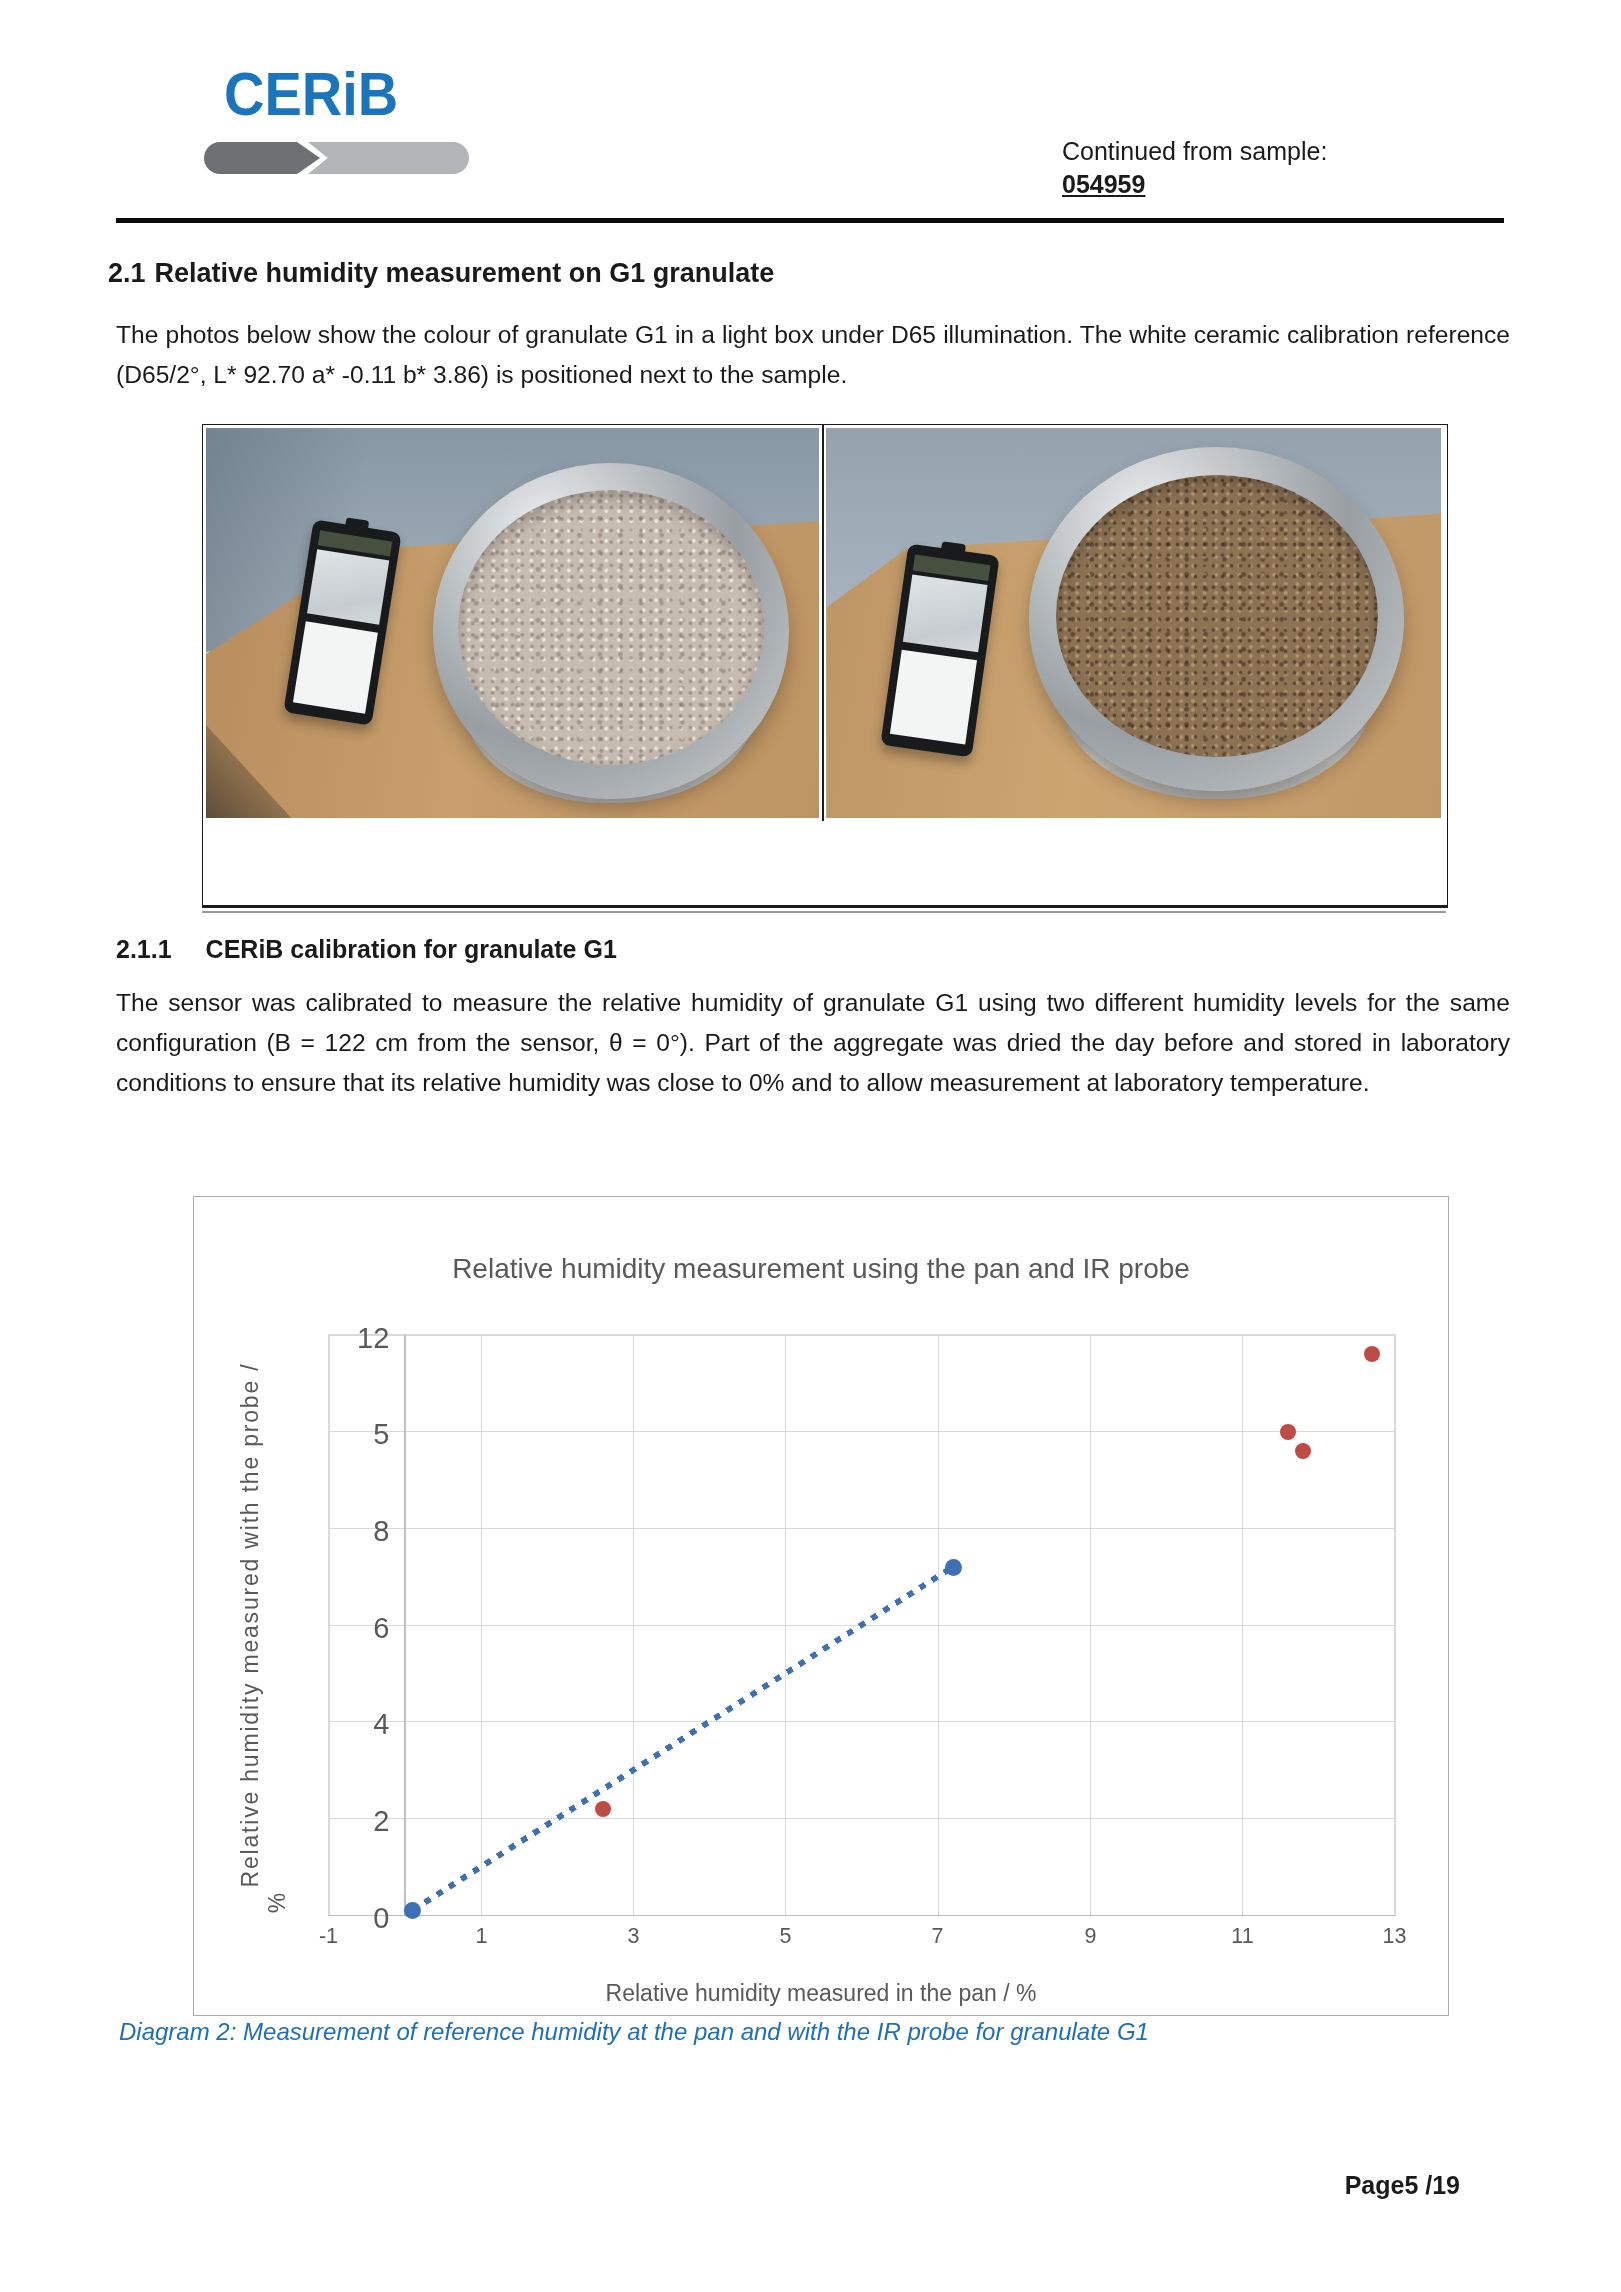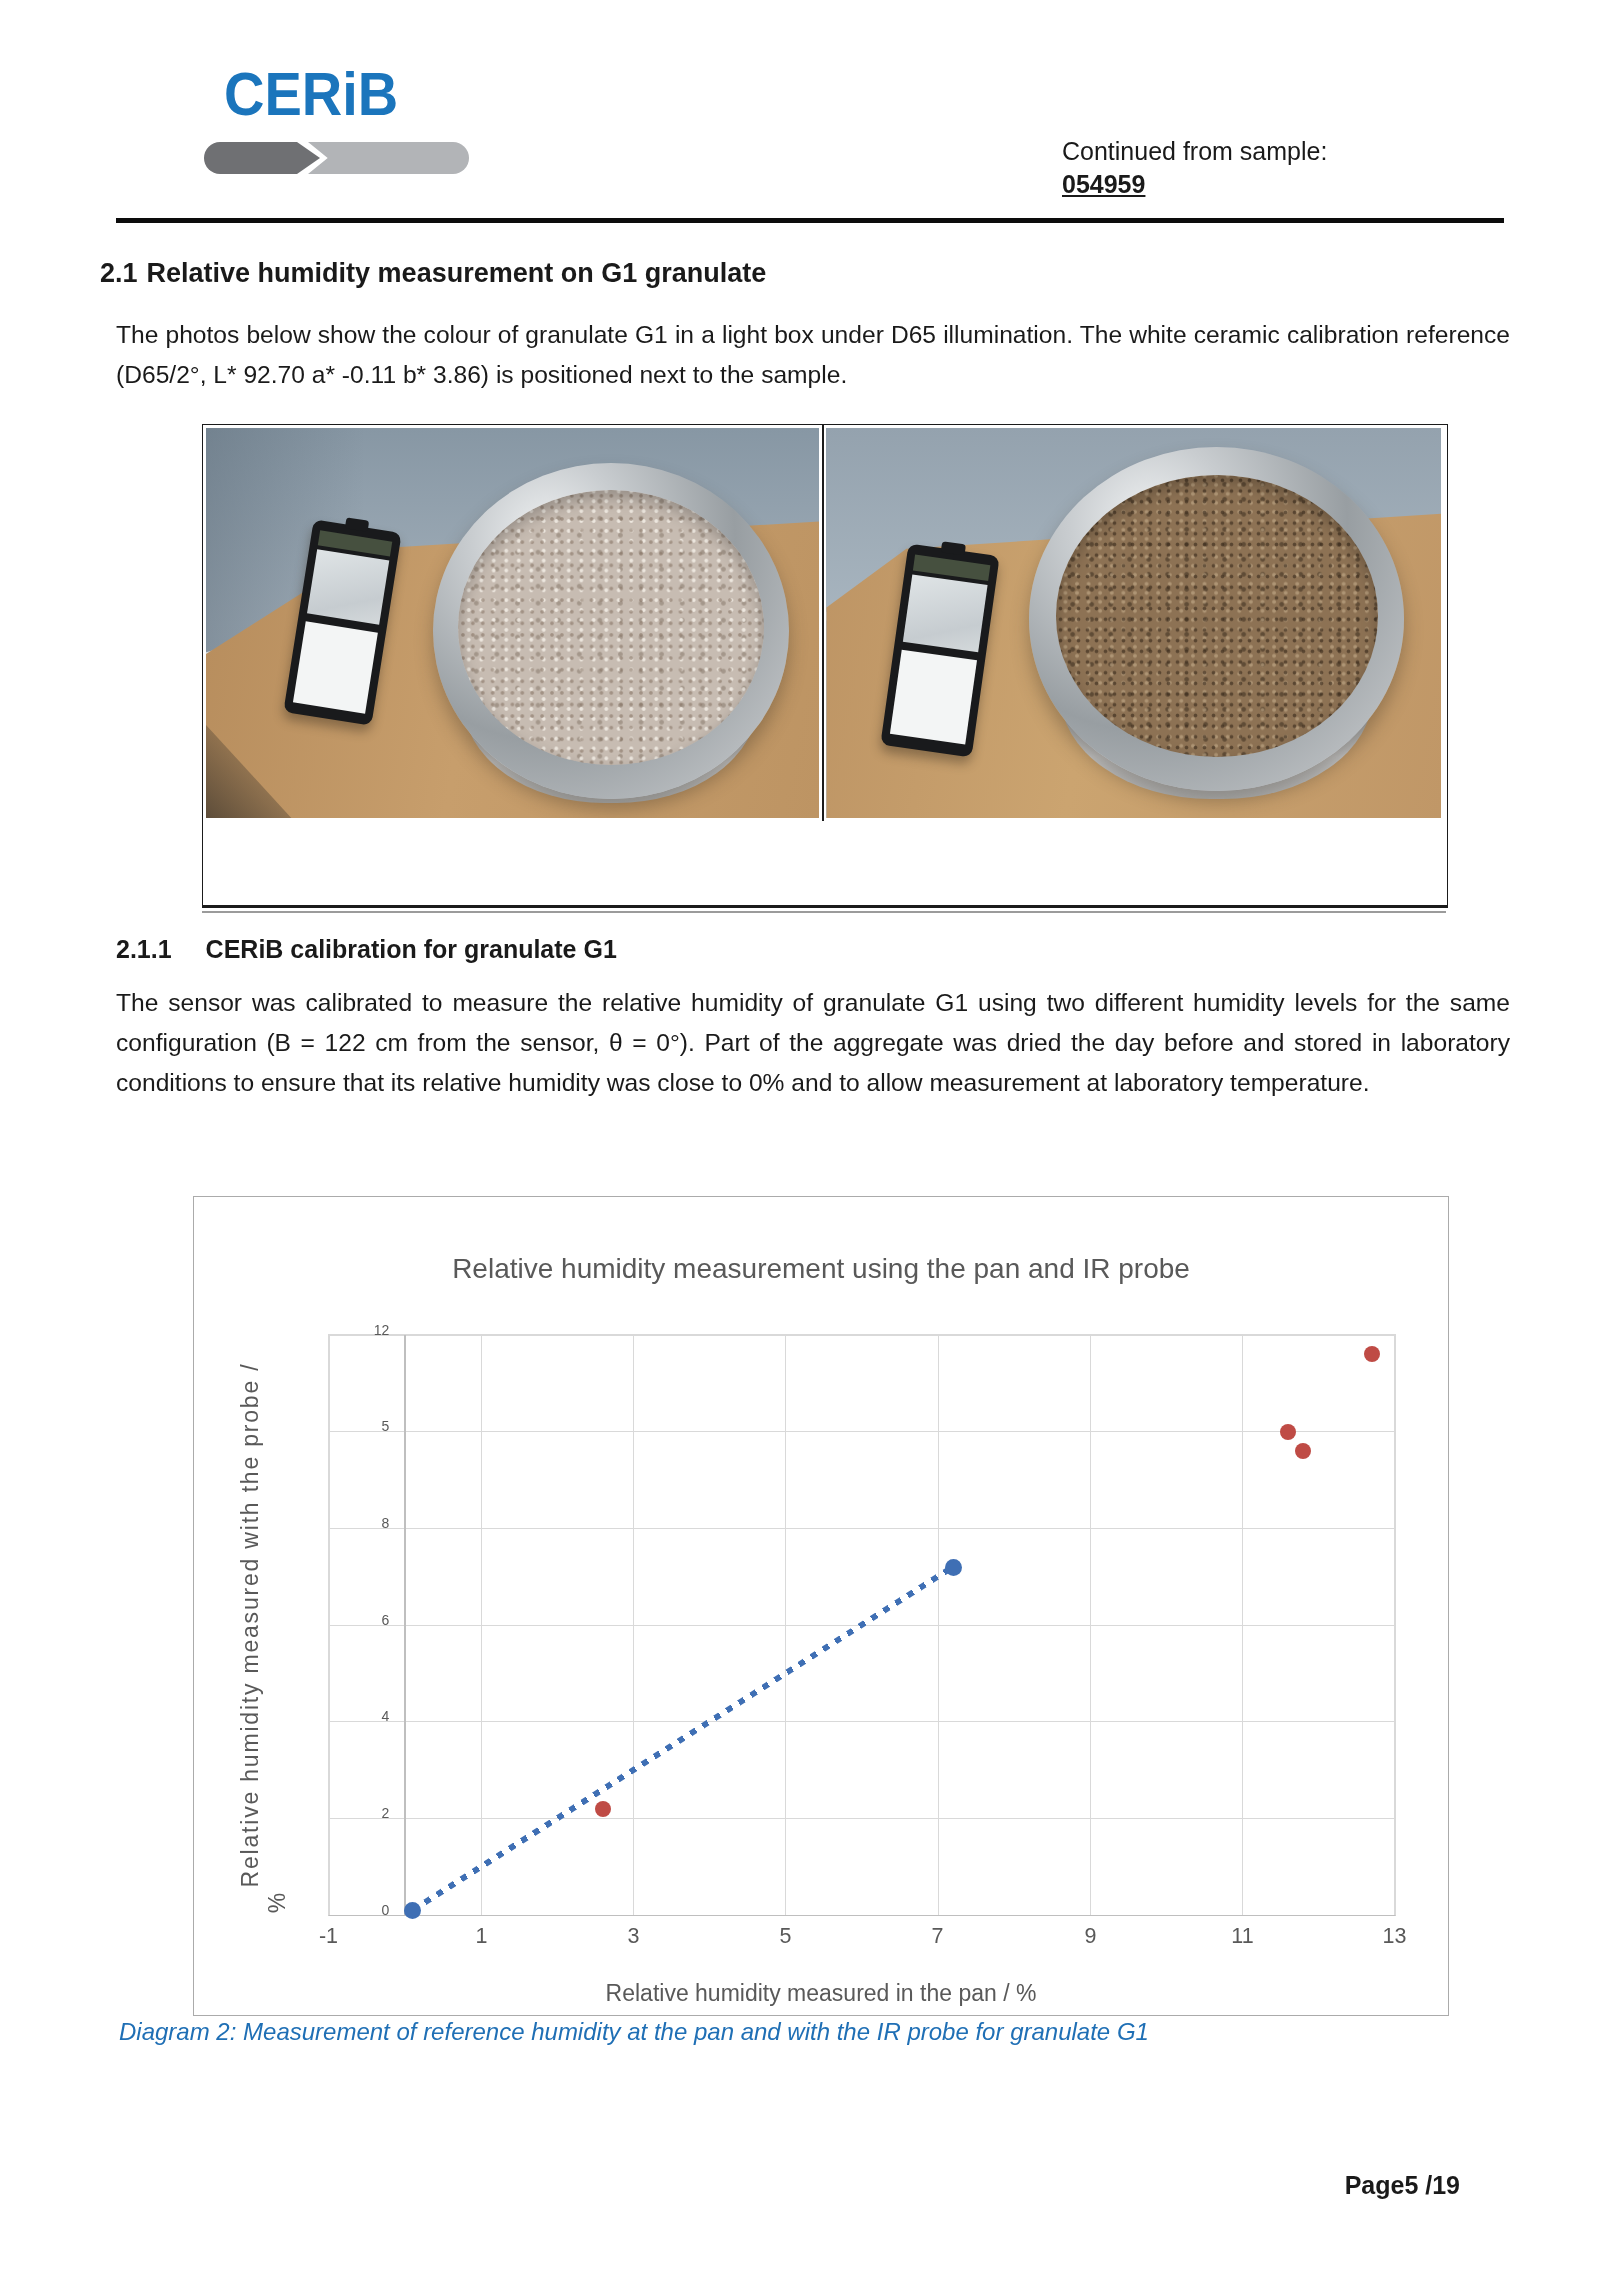--- a/index.html
+++ b/index.html
@@ -27,21 +27,21 @@
   .logo-bar .seg-light {
     position:absolute; left:104px; top:0; width:161px; height:32px;
     background:#b2b4b7; border-radius:0 16px 16px 0;
     clip-path:polygon(0 0, 100% 0, 100% 100%, 0 100%, 19.7px 50%);
   }
   .hdr-right { left:1062px; top:134px; width:466px; font-size:25px; line-height:34px; }
   .hdr-report-no { left:1062px; top:170px; font-size:25px; font-weight:bold; text-decoration:underline; }
   .hdr-rule { left:116px; top:218px; width:1388px; height:4.5px; background:#0c0c0c; }
 
   
-  .h1 { left:100px; top:258px; font-size:27px; font-weight:bold; display:flex; gap:9px; }
+  .h1 { left:108px; top:258px; font-size:27px; font-weight:bold; display:flex; gap:9px; }
   .para { width:1394px; font-size:24.6px; line-height:40px; text-align:justify; }
   .para1 { left:116px; top:315px; }
   .h2 { left:116px; top:935px; font-size:25px; font-weight:bold; display:flex; gap:34px; }
   .para2 { left:116px; top:983px; }
 
   
   .photo-table { left:202px; top:424px; width:1244px; height:480px; border:1.8px solid #1b1b1b; border-bottom-width:3.6px; background:#fff; }
   .photo-row { display:flex; height:396px; }
   .photo-cell { position:relative; width:619px; overflow:hidden; background:#fff; }
   .photo-cell.right { width:620px; }
@@ -99,21 +99,21 @@
 
   
   .chart-figure { left:193px; top:1196px; width:1254px; height:818px; border:1.8px solid #ababab; background:#fff; }
   .chart-title { position:absolute; left:0; top:56px; width:100%; text-align:center;
     font-size:28px; color:#595959; }
   #plot { position:absolute; left:134px; top:137px; width:1066px; height:580px;
     border:0.9px solid #d9d9d9; border-bottom:1.8px solid #bfbfbf; }
   .gl-v { position:absolute; top:0; bottom:0; width:0.9px; background:#d9d9d9; }
   .gl-h { position:absolute; left:0; right:0; height:0.9px; background:#d9d9d9; }
   .axis-v { position:absolute; top:0; bottom:0; width:1.8px; background:#bfbfbf; }
-  .tick-y { position:absolute; width:54px; text-align:right; font-size:14px; color:#595959; }
+  .tick-y { position:absolute; width:54px; text-align:right; font-size:29px; color:#595959; }
   .tick-x { position:absolute; width:57px; text-align:center; font-size:21.5px; color:#595959; }
   .dot { position:absolute; border-radius:50%; }
   .trend { position:absolute; height:6.3px; border-radius:1.8px; transform-origin:0 50%; }
   .xlabel { position:absolute; left:0; top:783px; width:100%; text-align:center;
     font-size:23px; color:#595959; }
   .ylabel-block { position:absolute; left:-219px; top:400px; width:580px; height:56px;
     transform:rotate(-90deg); color:#595959; }
   .ylabel-main { text-align:center; font-size:23px; letter-spacing:1.8px; line-height:27px; }
   .ylabel-unit { text-align:left; font-size:23px; letter-spacing:1.8px; line-height:27px; padding-left:1.8px; }
   .diagram-caption { left:119px; top:2018px; width:1394px; font-size:24px; font-style:italic; color:#1f6fb5; }

